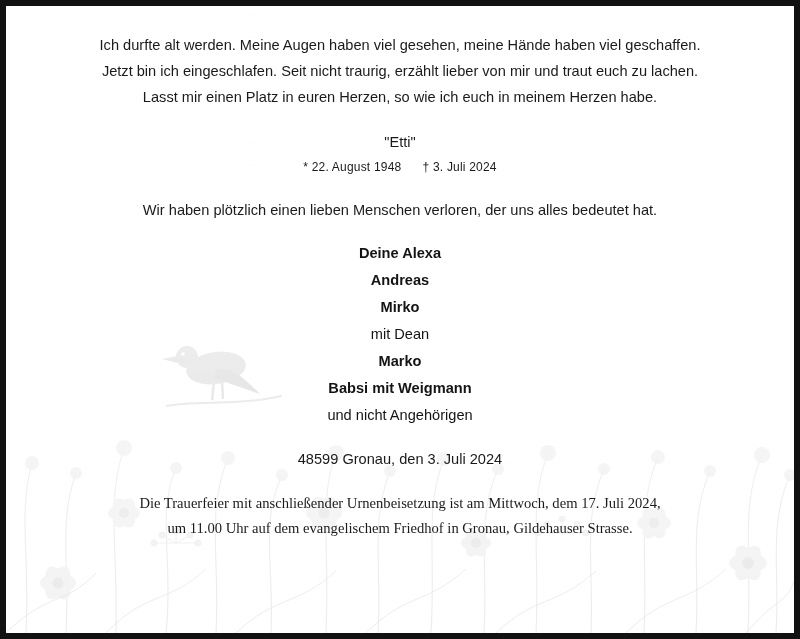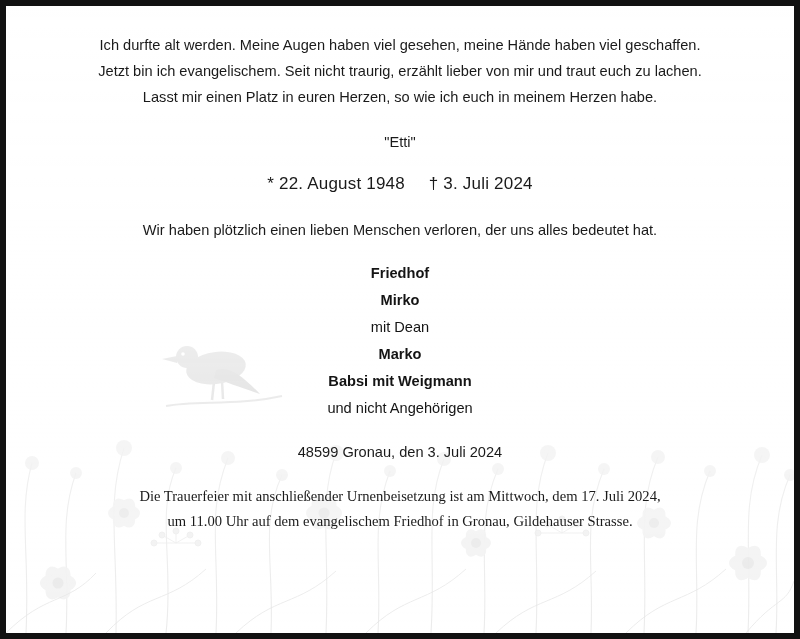--- a/index.html
+++ b/index.html
@@ -97,22 +97,22 @@
   }
   .name {
     margin-top: 14px;
     font-family: "DejaVu Serif", serif;
     font-style: italic;
     font-size: 40px;
     letter-spacing: 1px;
     color: #0e0e0e;
   }
   .dates {
-    margin-top: 24px;
-    font-size: 17px;
+    margin-top: 10px;
+    font-size: 12px;
     color: #1a1a1a;
     letter-spacing: 0.2px;
   }
   .dates .sep { display: inline-block; width: 14px; }
   .statement {
     margin-top: 28px;
     font-size: 14.6px;
     color: #1a1a1a;
   }
   .mourners {
@@ -263,37 +263,38 @@
       </g>
       <path d="M10,80 C40,74 80,80 126,70" stroke="#9a9a9a" stroke-width="2" fill="none"></path>
     </svg>
 
     <div class="fade"></div>
 
     <div class="content">
 
       <div class="verse">
         <div>Ich durfte alt werden. Meine Augen haben viel gesehen, meine Hände haben viel geschaffen.</div>
-        <div>Jetzt bin ich evangelischem. Seit nicht traurig, erzählt lieber von mir und traut euch zu lachen.</div>
+        <div>Jetzt bin ich eingeschlafen. Seit nicht traurig, erzählt lieber von mir und traut euch zu lachen.</div>
         <div>Lasst mir einen Platz in euren Herzen, so wie ich euch in meinem Herzen habe.</div>
       </div>
 
       <div class="nickname">"Etti"</div>
 
 
       <div class="dates">
         <span>* 22. August 1948</span>
         <span class="sep"></span>
         <span>† 3. Juli 2024</span>
       </div>
 
       <div class="statement">Wir haben plötzlich einen lieben Menschen verloren, der uns alles bedeutet hat.</div>
 
       <div class="mourners">
-        <div class="mourner bold">Friedhof</div>
+        <div class="mourner bold">Deine Alexa</div>
+        <div class="mourner bold">Andreas</div>
         <div class="mourner bold">Mirko</div>
         <div class="mourner">mit Dean</div>
         <div class="mourner bold">Marko</div>
         <div class="mourner bold">Babsi mit Weigmann</div>
         <div class="mourner">und nicht Angehörigen</div>
       </div>
 
       <div class="place">48599 Gronau, den 3. Juli 2024</div>
 
       <div class="service">

